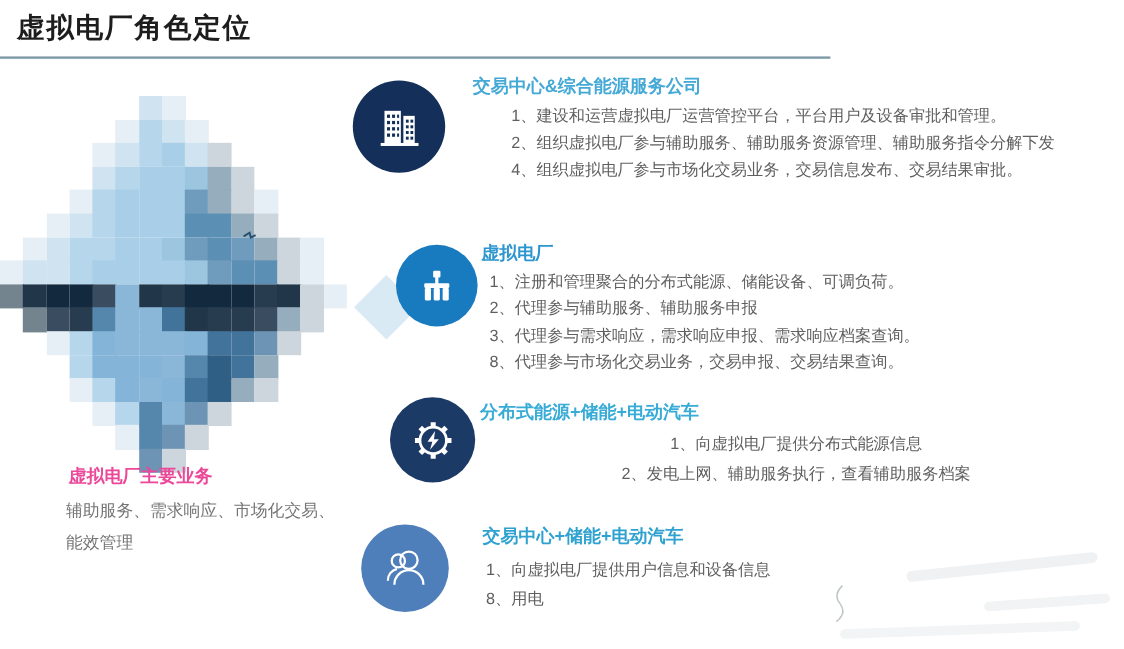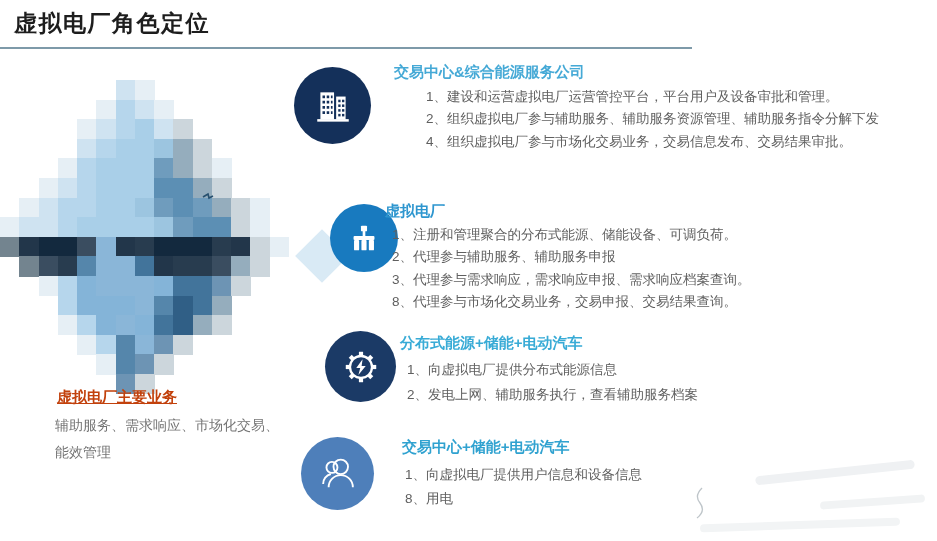--- a/index.html
+++ b/index.html
@@ -27,24 +27,24 @@
   .c2{left:330px;top:204px;width:68px;height:68px;}
   .c3{left:325px;top:331px;width:71px;height:71px;}
   .c4{left:301px;top:437px;width:73px;height:73px;}
 
   
   .sec{position:absolute;z-index:5;}
   .sec-title{font-size:15px;font-weight:700;}
   .sec ul{list-style:none;margin:0;padding:0;color:#5f5f5f;font-size:13.5px;}
   .sec1{left:394px;top:63px;width:516px;}
   .sec1 ul{margin-top:4px;} .sec1 li{line-height:22.4px;margin-left:32px;}
-  .sec2{left:385px;top:202px;width:520px;}
+  .sec2{left:401px;top:202px;width:520px;}
   .sec2 ul{margin-top:3px;padding-left:7px;} .sec2 li{line-height:22.4px;}
   .sec3{left:400px;top:334px;width:520px;}
-  .sec3 ul{margin-top:5px;padding-left:7px;} .sec3 li{line-height:24.8px;}
+  .sec3 ul{margin-top:5px;padding-left:7px;text-align:center;} .sec3 li{line-height:24.8px;}
   .sec4{left:402px;top:438px;width:520px;}
   .sec4 ul{margin-top:6px;padding-left:3px;} .sec4 li{line-height:23.5px;}
 
   
   .smudge{position:absolute;border-radius:8px;z-index:0;}
   .sm1{left:755px;top:468px;width:160px;height:9px;background:#eff1f3;transform:rotate(-6deg);}
   .sm2{left:820px;top:498px;width:105px;height:8px;background:#f1f3f4;transform:rotate(-4deg);}
   .sm3{left:700px;top:521px;width:200px;height:8px;background:#f2f4f5;transform:rotate(-2deg);}
   .curl{position:absolute;left:692px;top:486px;z-index:1;opacity:.75;}
 </style>
@@ -197,21 +197,21 @@
       <div style="position: absolute; left: 115.5px; top: 274.4px; width: 19.85px; height: 20.2px; background: rgb(85, 134, 171);"></div>
       <div style="position: absolute; left: 134.75px; top: 274.4px; width: 19.85px; height: 20.2px; background: rgb(109, 148, 180);"></div>
       <div style="position: absolute; left: 154px; top: 274.4px; width: 19.85px; height: 20.2px; background: rgb(204, 214, 220);"></div>
       <div style="position: absolute; left: 115.5px; top: 294px; width: 19.85px; height: 20.2px; background: rgb(109, 148, 180);"></div>
       <div style="position: absolute; left: 134.75px; top: 294px; width: 19.85px; height: 20.2px; background: rgb(204, 214, 220);"></div>
     </div>
   <svg class="artifact" width="12" height="9">
     <path d="M1,5 L6,2 L7,6 L11,4" stroke="#27506e" stroke-width="1.6" fill="none"></path>
   </svg>
 
-  <div class="left-title" style="color: #c2410c; text-decoration: underline;">虚拟电厂主要业务</div>
+  <div class="left-title" style="color: #ec4899;">虚拟电厂主要业务</div>
   <div class="left-body">辅助服务、需求响应、市场化交易、能效管理</div>
 
   <div class="icon-circle c1" style="background: rgb(20, 48, 90);">
     <svg width="42" height="42" viewBox="0 0 40 40">
       <g fill="#ffffff">
         <rect x="8" y="7" width="13" height="26"></rect>
         <rect x="23" y="11" width="9" height="22"></rect>
         <rect x="5" y="32.5" width="30" height="2.4"></rect>
       </g>
       <g fill="#14305a">

